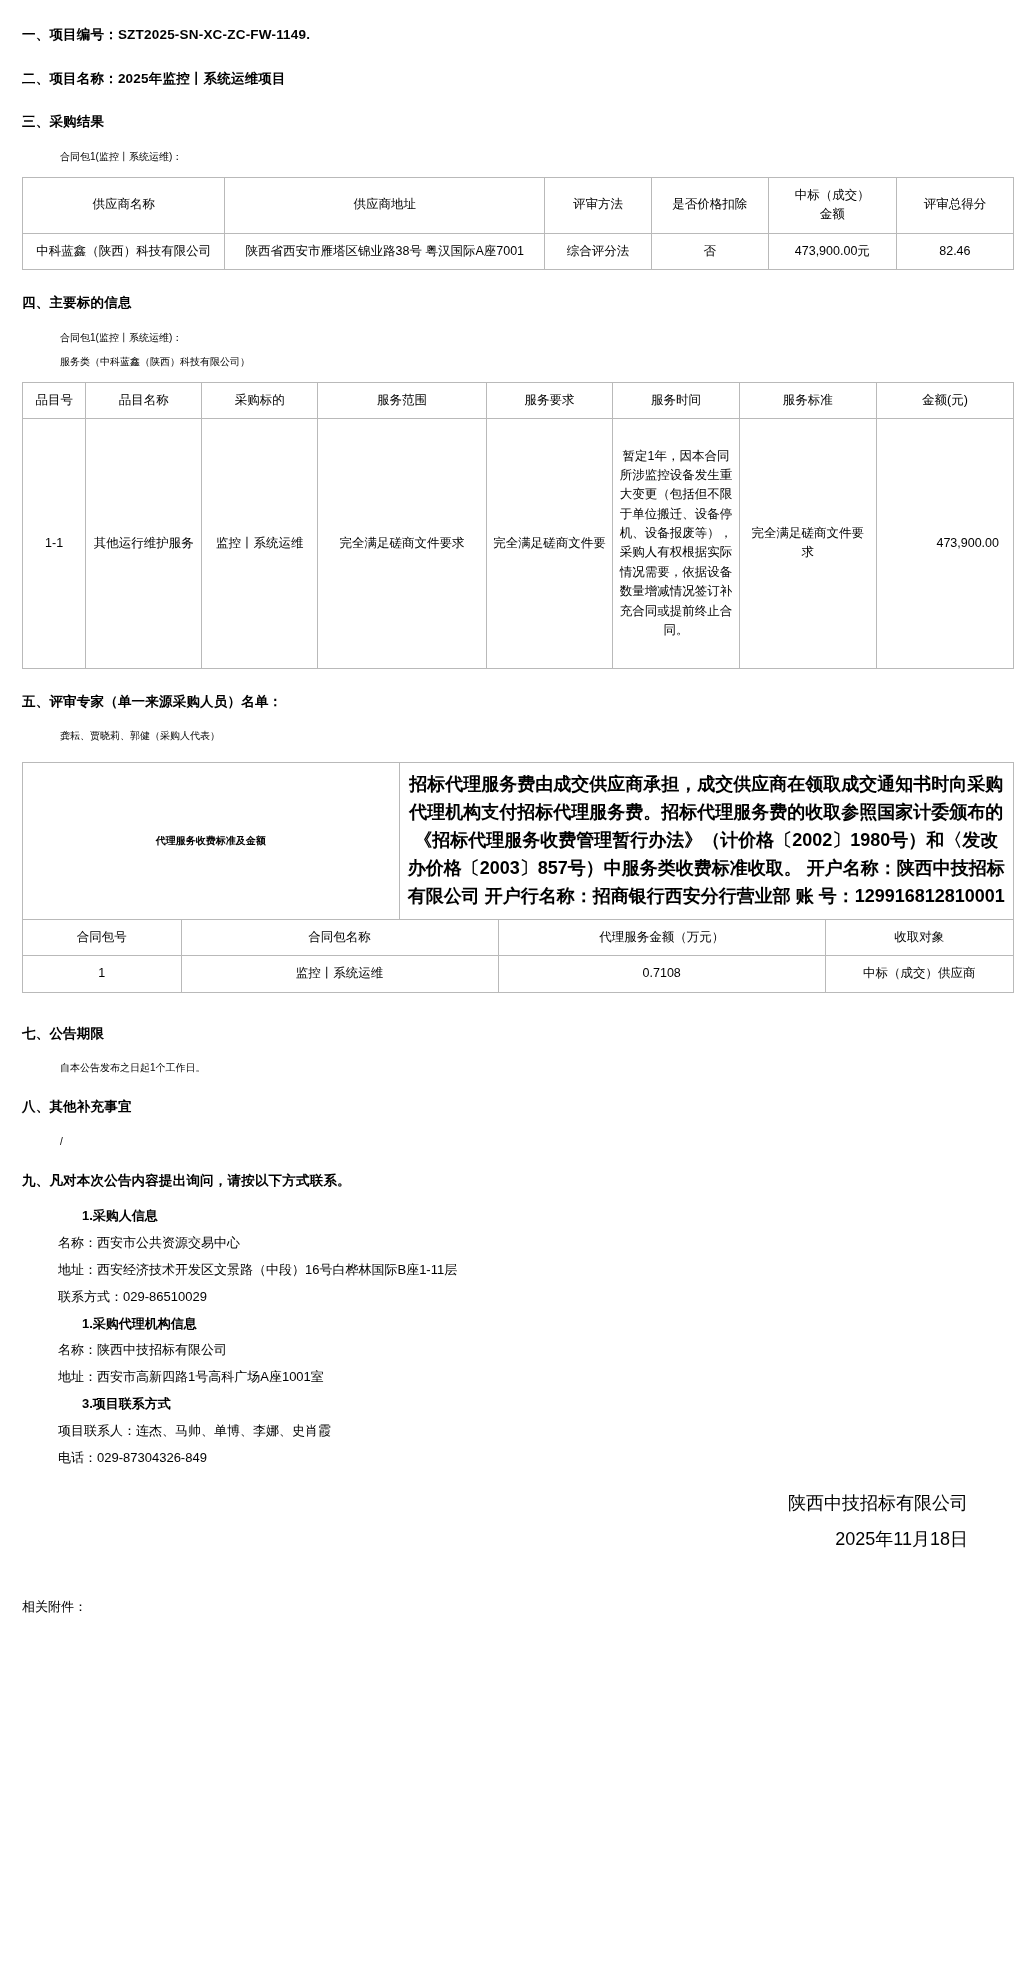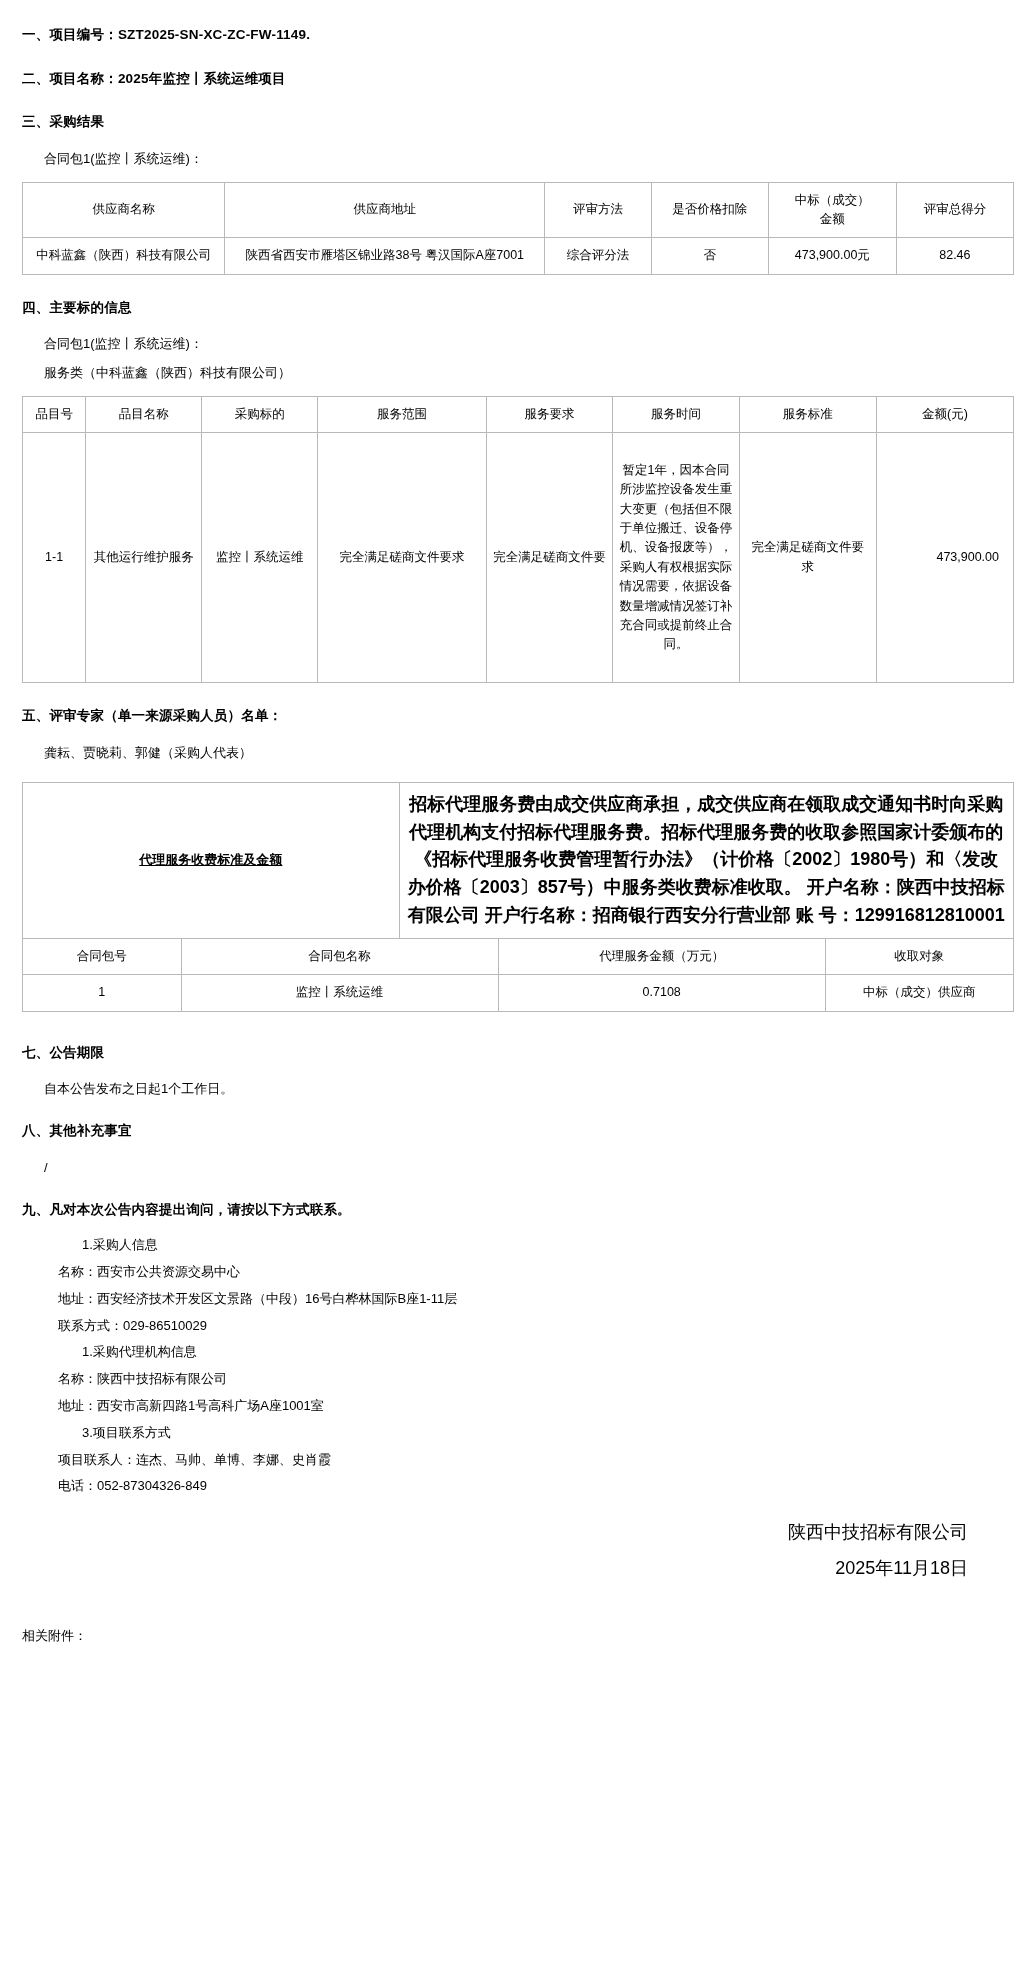--- a/index.html
+++ b/index.html
@@ -23,28 +23,29 @@
     font-weight: bold;
     font-size: 13.5px;
     margin: 0 0 6px 0;
     padding: 10px 0 6px 0;
     letter-spacing: 0.2px;
   }
   .sec-title .strong-inline {
     font-weight: bold;
   }
   .indent1 {
-    margin-left: 22px;
+    margin-left: 38px;
     padding: 4px 0;
-    font-size: 13px;
+    font-size: 10px;
   }
   .indent2 {
     margin-left: 60px;
     padding: 3px 0;
     font-size: 13px;
+    font-weight: bold;
   }
   .indent3 {
     margin-left: 36px;
     padding: 3px 0;
     font-size: 13px;
   }
   table {
     border-collapse: collapse;
     width: 100%;
     margin: 8px 0 6px 0;
@@ -73,22 +74,21 @@
   .fee-desc {
     text-align: left;
     font-weight: bold;
     padding: 16px 14px;
     line-height: 1.9;
     font-size: 18px;
   }
   .fee-label {
     text-align: center;
     font-weight: bold;
-    font-size: 13px;
-    text-decoration: underline;
+    font-size: 10px;
   }
   .spacer-sm { height: 6px; }
   .spacer-md { height: 14px; }
   .footer-right {
     text-align: right;
     padding-right: 46px;
     font-size: 18px;
     line-height: 2;
   }
   .attach {
@@ -236,21 +236,21 @@
 
   <div>
     <div class="indent2">1.采购代理机构信息</div>
     <div class="indent3">名称：陕西中技招标有限公司</div>
     <div class="indent3">地址：西安市高新四路1号高科广场A座1001室</div>
   </div>
 
   <div>
     <div class="indent2">3.项目联系方式</div>
     <div class="indent3">项目联系人：连杰、马帅、单博、李娜、史肖霞</div>
-    <div class="indent3">电话：052-87304326-849</div>
+    <div class="indent3">电话：029-87304326-849</div>
   </div>
 
   <div class="spacer-md"></div>
 
   <div class="footer-right">
     <div>陕西中技招标有限公司</div>
     <div>2025年11月18日</div>
   </div>
 
   <div class="attach">相关附件：</div>

